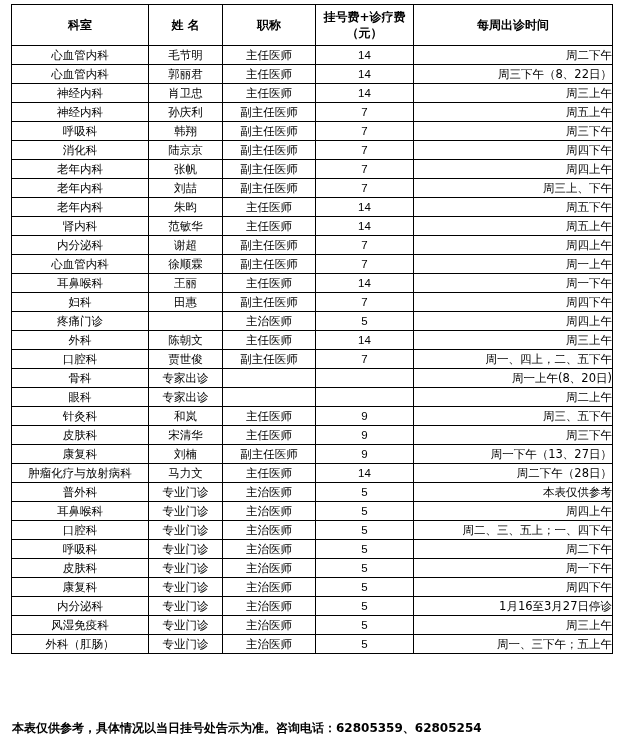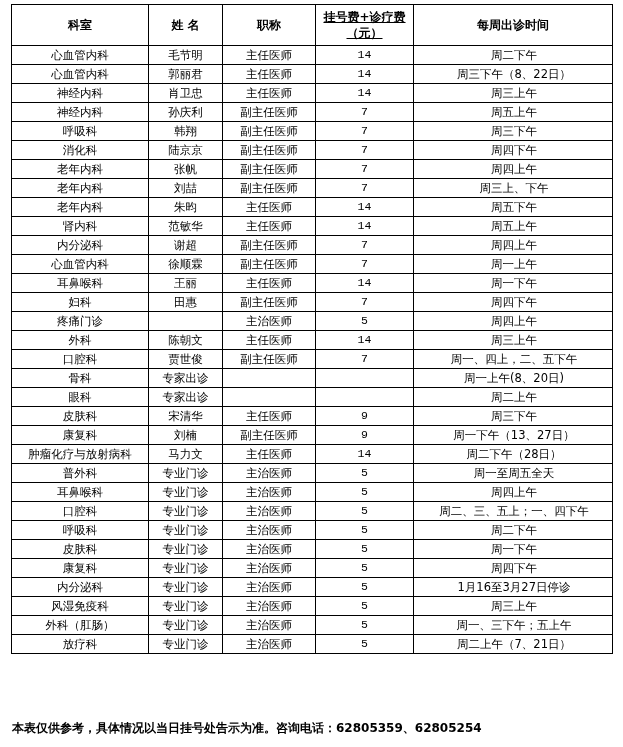--- a/index.html
+++ b/index.html
@@ -11,22 +11,22 @@
     }
     table.sched th, table.sched td {
       border: 1px solid #000; padding: 0; overflow: hidden; white-space: nowrap;
     }
     table.sched th {
       height: 40px; font-weight: bold; font-size: 12px; text-align: center; line-height: 16px;
     }
     table.sched td {
       height: 18px; font-size: 11.5px; line-height: 18px; text-align: center;
     }
-    table.sched td.time { text-align: center; padding-left: 2px; }
-    td.fee { font-family: Liberation Mono, monospace; font-size: 11px; }
+    table.sched td.time { text-align: right; padding-left: 2px; }
+    td.fee { font-family: Liberation Sans, sans-serif; font-size: 11px; }
     col.c1 { width: 137px; }
     col.c2 { width: 74px; }
     col.c3 { width: 93px; }
     col.c4 { width: 98px; }
     col.c5 { width: 199px; }
     .footnote {
       position: absolute; left: 12px; top: 720px;
       font-weight: bold; font-size: 12px; white-space: nowrap;
     }
   </style>
@@ -39,21 +39,21 @@
       <col class="c2">
       <col class="c3">
       <col class="c4">
       <col class="c5">
   </colgroup>
   <thead>
     <tr>
       <th>科室</th>
       <th>姓 名</th>
       <th>职称</th>
-      <th><span style="display:inline-block;width:90px;white-space:normal;text-decoration:underline;">挂号费+诊疗费（元）</span></th>
+      <th><span style="display:inline-block;width:90px;white-space:normal;">挂号费+诊疗费（元）</span></th>
       <th>每周出诊时间</th>
     </tr>
   </thead>
   <tbody id="rows">
       <tr>
         <td>心血管内科</td>
         <td>毛节明</td>
         <td>主任医师</td>
         <td class="fee">14</td>
         <td class="time">周二下午</td>
@@ -178,20 +178,27 @@
         <td class="time">周一上午(8、20日)</td>
       </tr>
       <tr>
         <td>眼科</td>
         <td>专家出诊</td>
         <td></td>
         <td class="fee"></td>
         <td class="time">周二上午</td>
       </tr>
       <tr>
+        <td>针灸科</td>
+        <td>和岚</td>
+        <td>主任医师</td>
+        <td class="fee">9</td>
+        <td class="time">周三、五下午</td>
+      </tr>
+      <tr>
         <td>皮肤科</td>
         <td>宋清华</td>
         <td>主任医师</td>
         <td class="fee">9</td>
         <td class="time">周三下午</td>
       </tr>
       <tr>
         <td>康复科</td>
         <td>刘楠</td>
         <td>副主任医师</td>
@@ -203,21 +210,21 @@
         <td>马力文</td>
         <td>主任医师</td>
         <td class="fee">14</td>
         <td class="time">周二下午（28日）</td>
       </tr>
       <tr>
         <td>普外科</td>
         <td>专业门诊</td>
         <td>主治医师</td>
         <td class="fee">5</td>
-        <td class="time">周一至周五全天</td>
+        <td class="time">本表仅供参考</td>
       </tr>
       <tr>
         <td>耳鼻喉科</td>
         <td>专业门诊</td>
         <td>主治医师</td>
         <td class="fee">5</td>
         <td class="time">周四上午</td>
       </tr>
       <tr>
         <td>口腔科</td>
@@ -260,24 +267,17 @@
         <td>主治医师</td>
         <td class="fee">5</td>
         <td class="time">周三上午</td>
       </tr>
       <tr>
         <td>外科（肛肠）</td>
         <td>专业门诊</td>
         <td>主治医师</td>
         <td class="fee">5</td>
         <td class="time">周一、三下午；五上午</td>
-      </tr>
-      <tr>
-        <td>放疗科</td>
-        <td>专业门诊</td>
-        <td>主治医师</td>
-        <td class="fee">5</td>
-        <td class="time">周二上午（7、21日）</td>
       </tr>
     </tbody>
 </table>
 
 <div class="footnote">本表仅供参考，具体情况以当日挂号处告示为准。咨询电话：62805359、62805254</div>
 
 </body></html>

